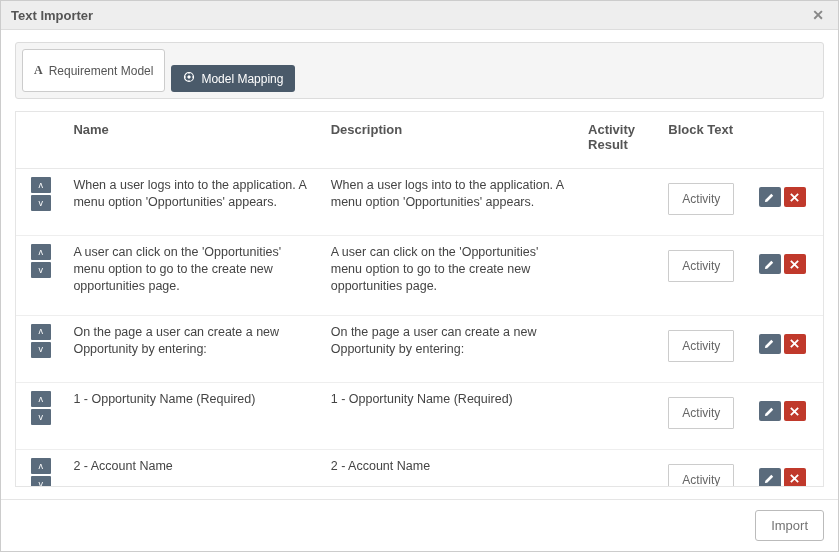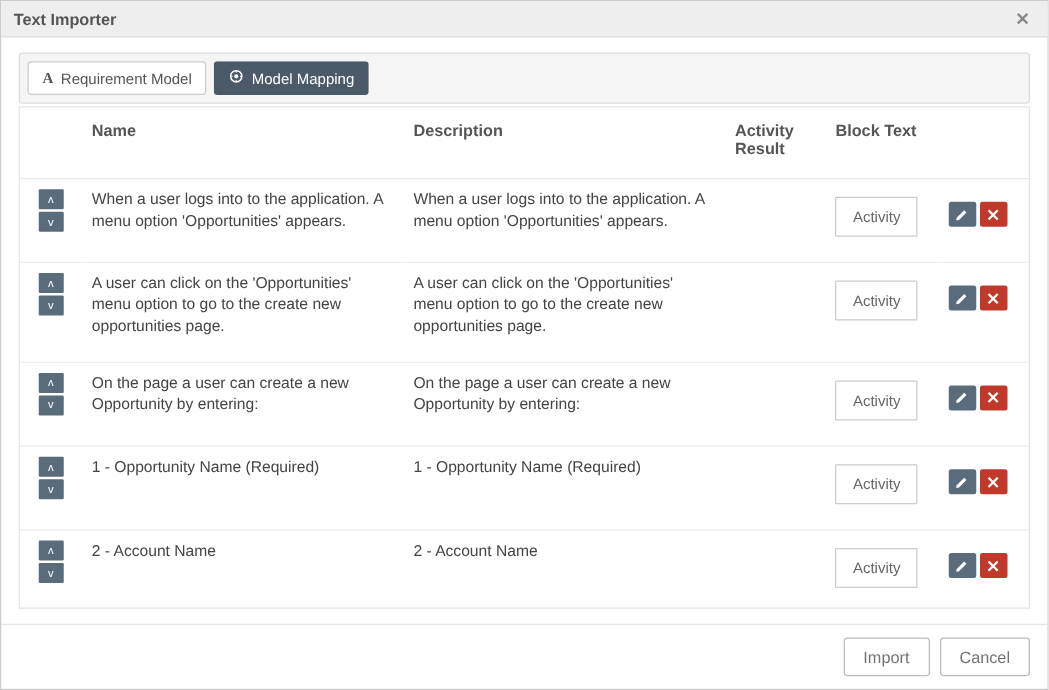--- a/index.html
+++ b/index.html
@@ -64,26 +64,27 @@
       border: 1px solid transparent;
     }
     .tab.inactive {
       background: #fff;
       border: 1px solid #ccc;
       color: #555;
     }
     .tab.active {
       background: #4a5a6a;
       color: #fff;
+      margin-top: 16px;
     }
     .tab .tab-icon { font-weight: bold; font-family: serif; }
     .tab.active .tab-icon-svg svg { fill: #fff; stroke: #fff; }
     .content-panel {
       flex: 1;
-      margin-top: 2px;
+      margin-top: 12px;
       border: 1px solid #e5e5e5;
       display: flex;
       flex-direction: column;
       overflow: hidden;
       position: relative;
     }
     .scroll-wrap {
       flex: 1;
       overflow-y: scroll;
       overflow-x: hidden;
@@ -372,16 +373,15 @@
               </tr>
             </tbody>
         </table>
       </div>
     </div>
 
   </div>
 
   <div class="modal-footer">
     <button class="footer-btn">Import</button>
-    <button class="footer-btn">Cancel</button>
   </div>
 
 </div>
 
 </body></html>

